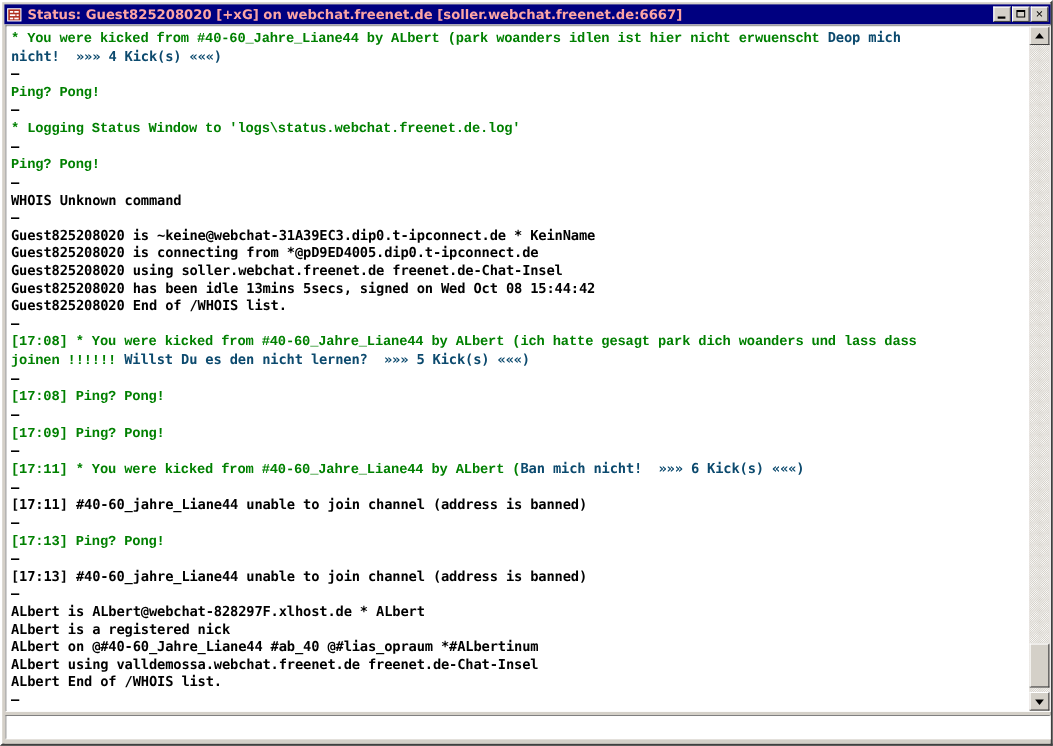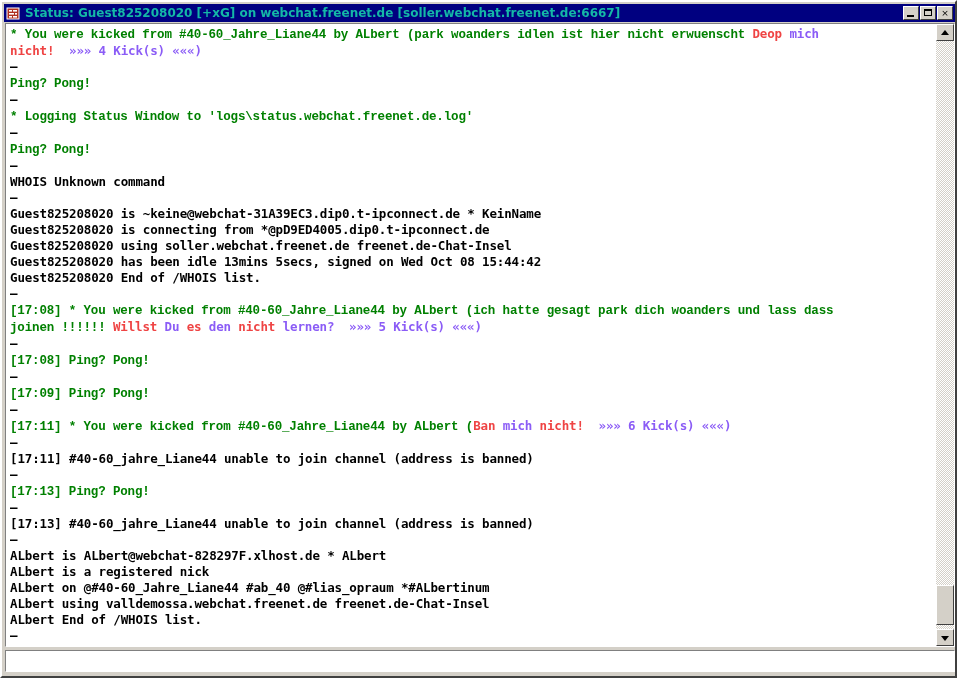--- a/index.html
+++ b/index.html
@@ -41,21 +41,21 @@
   .title-icon {
     width: 16px;
     height: 14px;
     margin-left: 2px;
     margin-right: 3px;
     flex: 0 0 auto;
     background: #000080;
     position: relative;
   }
   .title-text {
-    color: #14b8a6;
+    color: #fca5a5;
     font-family: "DejaVu Sans", "Liberation Sans", sans-serif;
     font-size: 12px;
     font-weight: bold;
     white-space: nowrap;
     letter-spacing: 0px;
     flex: 1 1 auto;
     overflow: hidden;
   }
   .title-buttons {
     flex: 0 0 auto;
@@ -142,22 +142,22 @@
     font-family: "DejaVu Sans Mono", "Liberation Mono", monospace;
     font-size: 12.5px;
     font-weight: bold;
     line-height: 16px;
     white-space: pre-wrap;
     word-break: break-word;
     letter-spacing: -0.15px;
   }
   .ln { min-height: 16px; }
   .c-green { color: #008000; font-family: Liberation Mono, monospace; }
-  .c-red   { color: #ef4444; }
-  .c-blue  { color: #8b5cf6; }
+  .c-red   { color: #0c4a6e; }
+  .c-blue  { color: #0c4a6e; }
   .c-black { color: #000000; }
 
   
   .vscroll {
     position: absolute;
     right: 0px;
     top: 0px;
     width: 18px;
     height: 622px;
     background: #d4d0c8;

